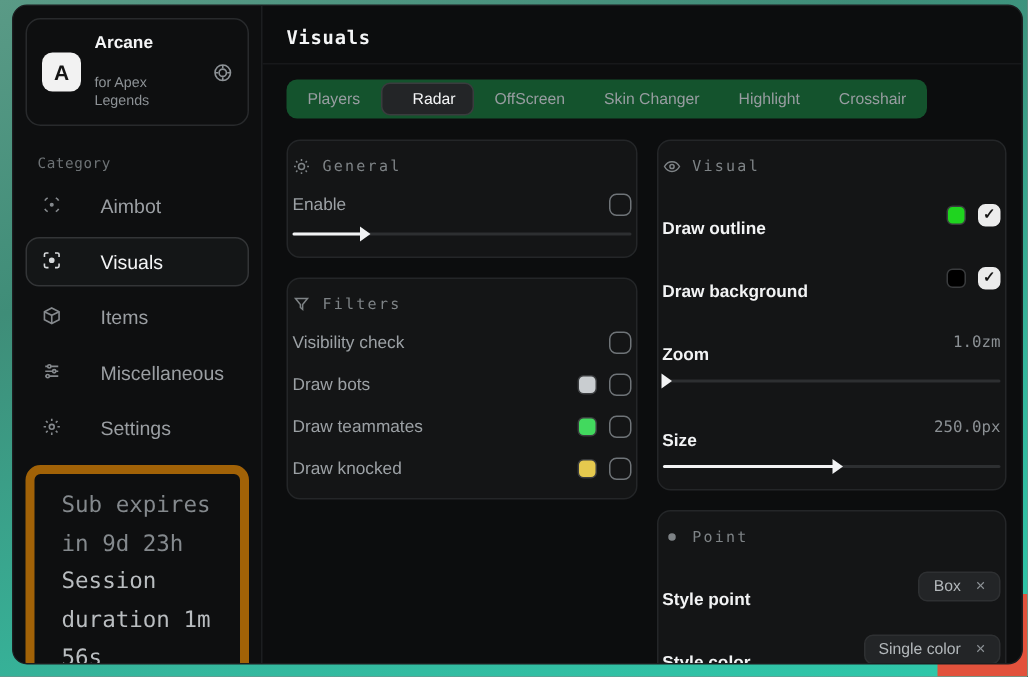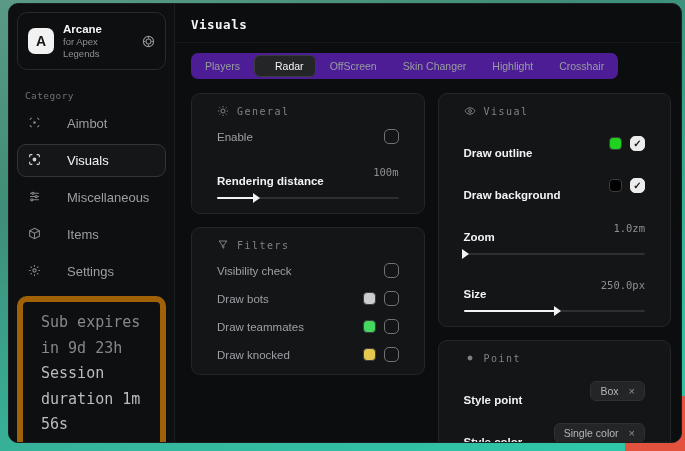--- a/index.html
+++ b/index.html
@@ -24,21 +24,21 @@
   .brand-box {
     margin:8px; border:1px solid #282a2c; border-radius:10px; padding:9px 10px;
     display:flex; align-items:center; gap:9px;
   }
   .brand-logo {
     width:26px; height:26px; background:#f2f2f2; color:#141414; border-radius:7px;
     display:flex; align-items:center; justify-content:center; font-weight:bold; font-size:14px;
   }
   .brand-text { flex:1; line-height:1.25; }
   .brand-title { font-size:11.5px; font-weight:bold; color:#f4f5f6; }
-  .brand-sub { font-size:9.5px; color:#8d9296; }
+  .brand-sub { font-size:9.5px; color:#8d9296;margin-top:14px; }
   .brand-gear { color:#8d9296; display:flex; }
   .category-label { margin:12px 16px 6px; font-size:9.5px; color:#6d7275; letter-spacing:.4px; font-family:"DejaVu Sans Mono", monospace; }
   .nav { display:flex; flex-direction:column; gap:4px; padding:0 8px; }
   .nav-item {
     display:flex; gap:26px; padding:8px 10px; border-radius:9px;
     font-size:13px; color:#9b9fa3; border:1px solid transparent; cursor:pointer;
   }
   .nav-item .nicon { display:flex; color:#85898d; }
   .nav-item.active { background:#141617; border-color:#333537; color:#f4f5f6; }
   .nav-item.active .nicon { color:#d6d9db; }
@@ -47,30 +47,30 @@
     margin:8px; border:6px solid #a16207; border-radius:10px; padding:8px 18px;
     font-family:"DejaVu Sans Mono", monospace; font-size:15px; line-height:1.7;
   }
   .sub-line1 { color:#84898d; }
   .sub-line2 { color:#b9bdc0; }
   
   .main { flex:1; display:flex; flex-direction:column; min-width:0; }
   .main-header { padding:13px 16px 10px; border-bottom:1px solid #17181a; }
   .main-title { font-size:12.5px; font-weight:bold; color:#f4f5f6; font-family:"DejaVu Sans Mono", monospace; letter-spacing:.5px; }
   .tabbar-wrap { padding:10px 16px 0; }
-  .tabbar { display:inline-flex; background:#4c1d95; border-radius:7px; padding:2px; gap:2px; }
+  .tabbar { display:inline-flex; background:#14532d; border-radius:7px; padding:2px; gap:2px; }
   .tab {
     padding:4px 11px; font-size:10.5px; color:#989da1; border-radius:6px;
     border:1px solid transparent; cursor:pointer; white-space:nowrap;
   }
   .tab.active { background:#232527; border-color:#3a3c3e; color:#f4f5f6;padding-left:20px; }
   .content { display:grid; grid-template-columns:1fr 1fr; gap:13px; padding:14px 10px 14px 16px; align-items:start; }
   .panel {
     background:#141516; border:1px solid #242628; border-radius:9px;
-    padding:11px 25px; display:flex; flex-direction:column; gap:11px;text-align:right;
+    padding:11px 3px; display:flex; flex-direction:column; gap:11px;text-align:right;
   }
   .panel-title {
     display:flex; align-items:center; gap:8px; color:#7e8386;
     font-family:"DejaVu Sans Mono", monospace; font-size:10px; letter-spacing:1.5px;
   }
   .panel-title .picon { display:flex; }
   .row { display:flex; align-items:center; justify-content:space-between; min-height:17px; }
   .lbl-gray { font-size:11.5px; color:#9ca1a5; }
   .lbl-white { font-size:11.5px; color:#f2f3f4; font-weight:bold;margin-top:19px; }
   .val { font-family:"DejaVu Sans Mono", monospace; font-size:10.5px; color:#8b9094; }
@@ -135,36 +135,36 @@
           <svg width="13" height="13" viewBox="0 0 24 24" fill="none" stroke="currentColor" stroke-width="2">
               <path d="M3 8V5a2 2 0 0 1 2-2h3M16 3h3a2 2 0 0 1 2 2v3M21 16v3a2 2 0 0 1-2 2h-3M8 21H5a2 2 0 0 1-2-2v-3"></path>
               <circle cx="12" cy="12" r="2.5" fill="currentColor"></circle>
             </svg>
         </span>
         <span>Visuals</span>
       </div>
       <div class="nav-item">
         <span class="nicon">
           <svg width="13" height="13" viewBox="0 0 24 24" fill="none" stroke="currentColor" stroke-width="2">
+              <path d="M12 2.5 21 7v10l-9 4.5L3 17V7z"></path>
+              <path d="M3 7l9 4.5L21 7M12 11.5V21.5"></path>
+            </svg>
+        </span>
+        <span>Items</span>
+      </div>
+      <div class="nav-item">
+        <span class="nicon">
+          <svg width="13" height="13" viewBox="0 0 24 24" fill="none" stroke="currentColor" stroke-width="2">
               <path d="M4 6h16M4 12h16M4 18h16"></path>
               <circle cx="9" cy="6" r="2" fill="#0e0f10"></circle>
               <circle cx="15" cy="12" r="2" fill="#0e0f10"></circle>
               <circle cx="7" cy="18" r="2" fill="#0e0f10"></circle>
             </svg>
         </span>
         <span>Miscellaneous</span>
-      </div>
-      <div class="nav-item">
-        <span class="nicon">
-          <svg width="13" height="13" viewBox="0 0 24 24" fill="none" stroke="currentColor" stroke-width="2">
-              <path d="M12 2.5 21 7v10l-9 4.5L3 17V7z"></path>
-              <path d="M3 7l9 4.5L21 7M12 11.5V21.5"></path>
-            </svg>
-        </span>
-        <span>Items</span>
       </div>
       <div class="nav-item">
         <span class="nicon">
           <svg width="13" height="13" viewBox="0 0 24 24" fill="none" stroke="currentColor" stroke-width="2">
               <circle cx="12" cy="12" r="3"></circle>
               <path d="M12 2v3M12 19v3M2 12h3M19 12h3M4.9 4.9l2.1 2.1M17 17l2.1 2.1M19.1 4.9 17 7M7 17l-2.1 2.1"></path>
             </svg>
         </span>
         <span>Settings</span>
       </div>
@@ -205,24 +205,20 @@
                   <circle cx="12" cy="12" r="4"></circle>
                   <path d="M12 2v2.5M12 19.5V22M2 12h2.5M19.5 12H22M4.8 4.8l1.8 1.8M17.4 17.4l1.8 1.8M19.2 4.8l-1.8 1.8M6.6 17.4l-1.8 1.8"></path>
                 </svg>
             </span>
             <span>General</span>
           </div>
           <div class="row">
             <span class="lbl-gray">Enable</span>
             <span class="checkbox"></span>
           </div>
-          <div class="row">
-            <span class="lbl-white">Rendering distance</span>
-            <span class="val">100m</span>
-          </div>
           <div class="slider">
             <div class="slider-track"></div>
             <div class="slider-fill" style="width: 21%;"></div>
             <div class="slider-thumb" style="left: 21%;"></div>
           </div>
         </section>
 
         <section class="panel">
           <div class="panel-title">
             <span class="picon">

